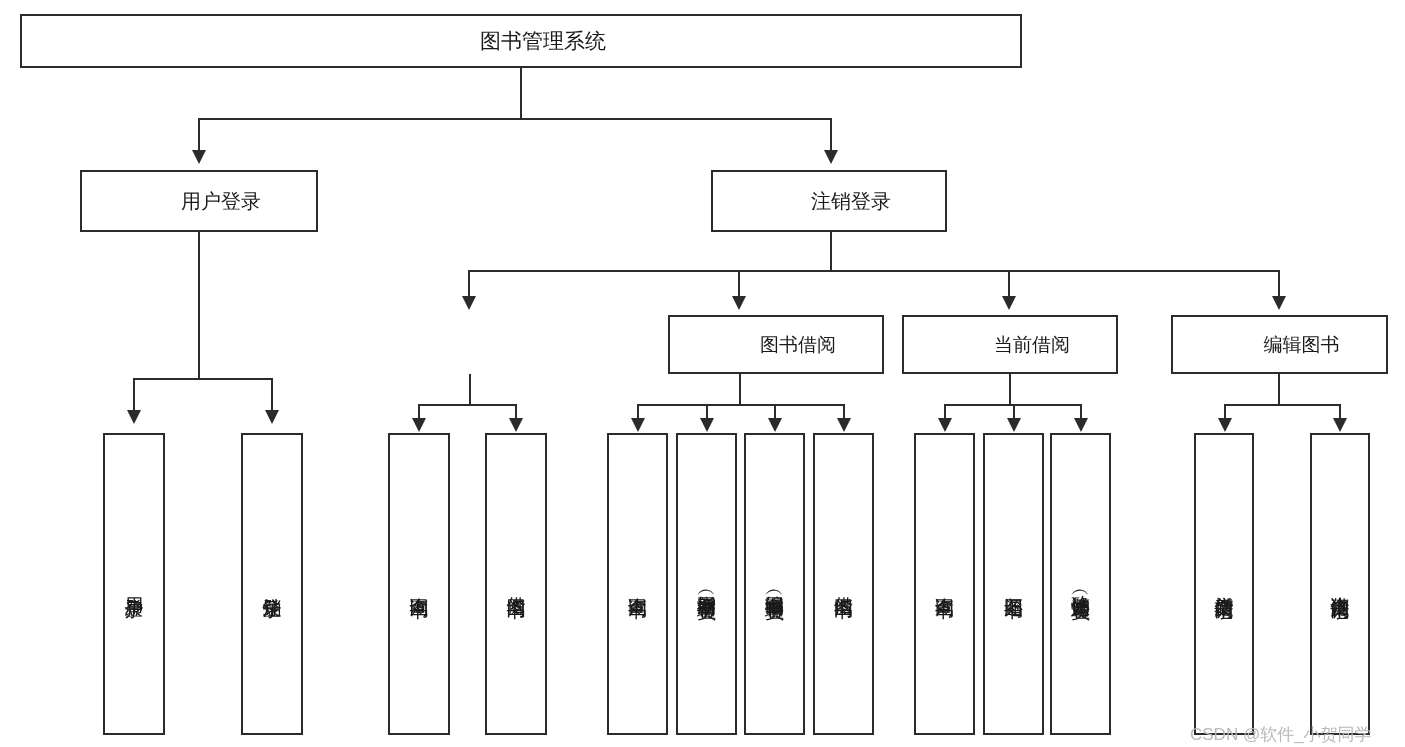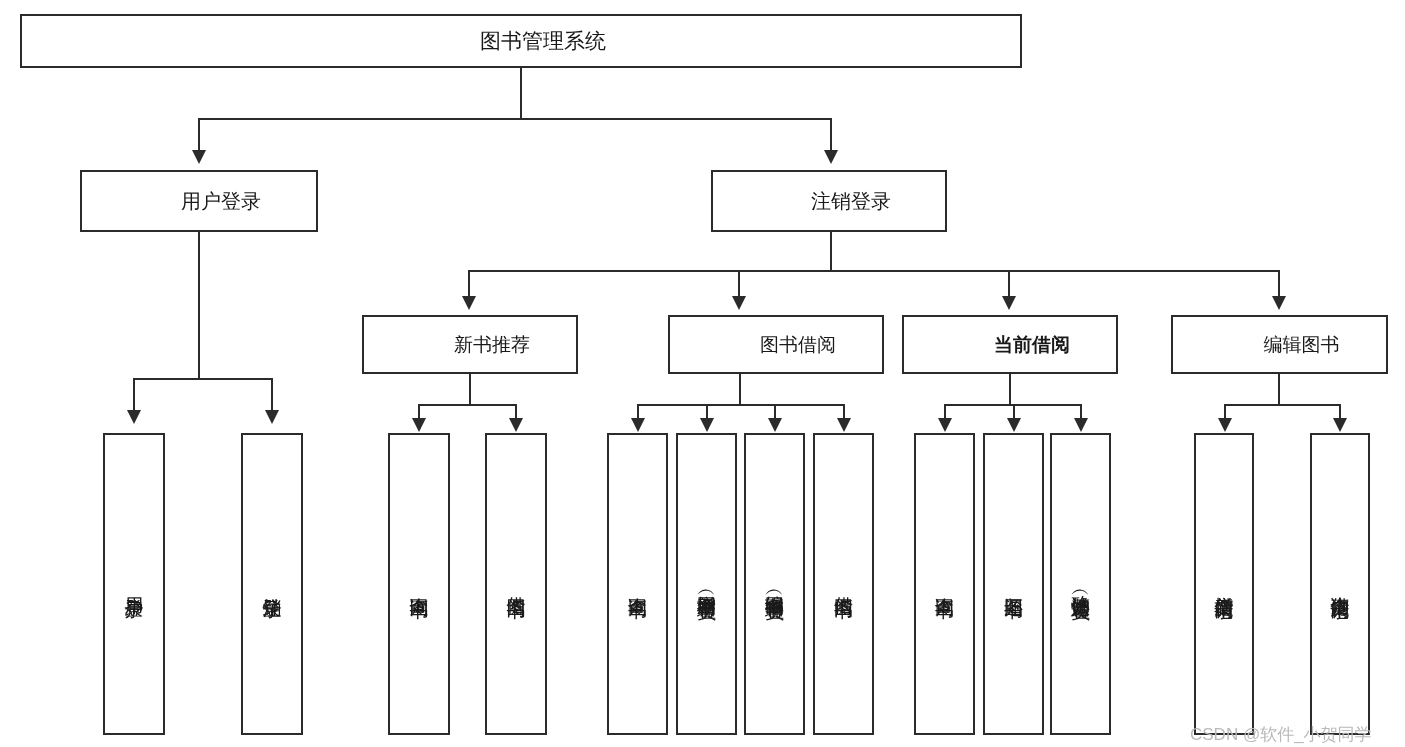--- a/index.html
+++ b/index.html
@@ -119,27 +119,24 @@
   <div class="edge h" style="left:468px; top:270px; width:812px; height:2px;"></div>
   <div class="edge v" style="left:468px; top:270px; width:2px; height:28px;"></div>
   <div class="arrow" style="left:462px; top:296px;"></div>
   <div class="edge v" style="left:738px; top:270px; width:2px; height:28px;"></div>
   <div class="arrow" style="left:732px; top:296px;"></div>
   <div class="edge v" style="left:1008px; top:270px; width:2px; height:28px;"></div>
   <div class="arrow" style="left:1002px; top:296px;"></div>
   <div class="edge v" style="left:1278px; top:270px; width:2px; height:28px;"></div>
   <div class="arrow" style="left:1272px; top:296px;"></div>
 
-  <div class="node lvl3" style="left:362px; top:315px; width:216px; height:59px;">
-    <span class="label">新书推荐</span>
-  </div>
   <div class="node lvl3" style="left:632px; top:315px; width:216px; height:59px;margin-left:36px;">
     <span class="label">图书借阅</span>
   </div>
-  <div class="node lvl3" style="left:902px; top:315px; width:216px; height:59px;font-weight:bold;">
+  <div class="node lvl3" style="left:902px; top:315px; width:216px; height:59px;">
     <span class="label">当前借阅</span>
   </div>
   <div class="node lvl3" style="left:1171px; top:315px; width:217px; height:59px;">
     <span class="label">编辑图书</span>
   </div>
 
   <div class="edge v" style="left:469px; top:374px; width:2px; height:32px;"></div>
   <div class="edge h" style="left:418px; top:404px; width:99px; height:2px;"></div>
   <div class="edge v" style="left:418px; top:404px; width:2px; height:20px;"></div>
   <div class="arrow" style="left:412px; top:418px;"></div>

